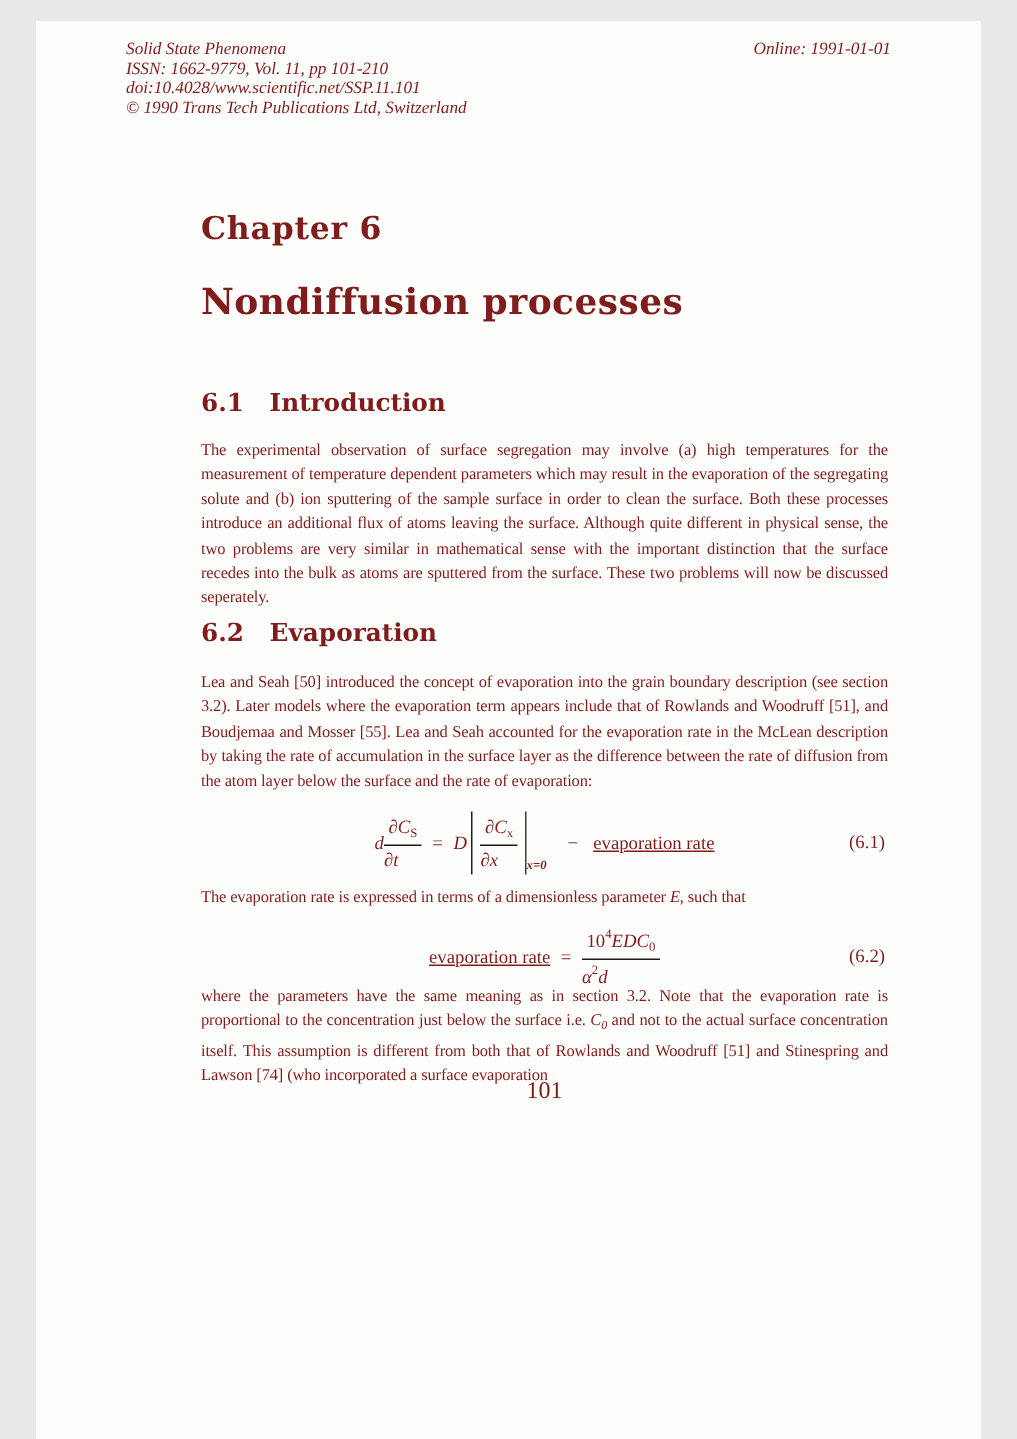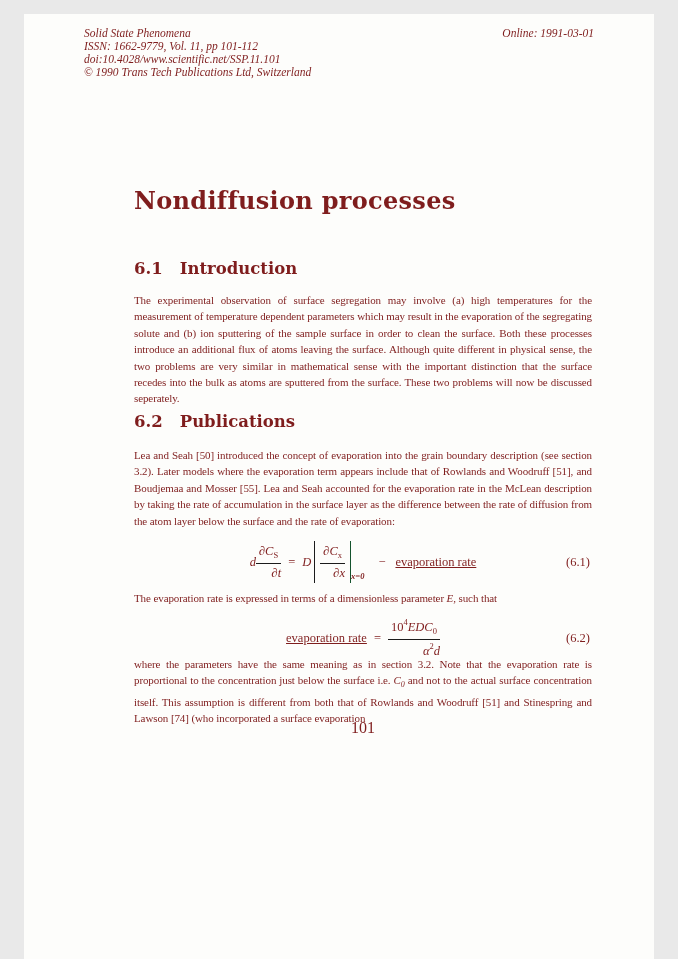--- a/index.html
+++ b/index.html
@@ -49,21 +49,21 @@
   .para sub, .inline-math sub { font-size:8px; }
   .inline-math { font-style:italic; }
   
   .equation {
     position:absolute; left:110px; width:458px;
     display:flex; align-items:center; justify-content:center;
     font-size:12.5px;
   }
   .eqno { position:absolute; right:2px; top:50%; transform:translateY(-50%); font-style:normal; }
   .mi { font-style:italic; }
-  .frac { display:inline-block; vertical-align:middle; text-align:right; line-height:1.15; }
+  .frac { display:inline-block; vertical-align:middle; text-align:left; line-height:1.15; }
   .frac .num { display:block; padding:0 3px 2px; border-bottom:1px solid #1b1b1b; }
   .frac .den { display:block; padding-top:2px; }
   .evalwrap {
     display:inline-block; vertical-align:middle;
     border-left:1px solid #1b1b1b; border-right:1px solid #14532d;
     padding:3px 5px; margin-left:3px;
   }
   .evalsub {
     display:inline-block; transform:translateY(14px);
     font-size:8.5px; font-style:italic; margin-right:4px;font-weight:bold;
@@ -80,35 +80,36 @@
     text-align:center; font-size:16px;
   }
 </style>
 </head>
 <body>
 
 <div class="page">
 
   <div class="hdr-left">
     <div>Solid State Phenomena</div>
-    <div>ISSN: 1662-9779, Vol. 11, pp 101-112</div>
+    <div>ISSN: 1662-9779, Vol. 11, pp 101-210</div>
     <div>doi:10.4028/www.scientific.net/SSP.11.101</div>
     <div>© 1990 Trans Tech Publications Ltd, Switzerland</div>
   </div>
-  <div class="hdr-right">Online: 1991-03-01</div>
+  <div class="hdr-right">Online: 1991-01-01</div>
 
+  <div class="chapter-label">Chapter 6</div>
   <div class="chapter-title">Nondiffusion processes</div>
 
   <div class="sec-heading" style="top:245px;">
     <span class="sec-num">6.1</span><span>Introduction</span>
   </div>
   <div class="para" style="top:278px;">The experimental observation of surface segregation may involve (a) high temperatures for the measurement of temperature dependent parameters which may result in the evaporation of the segregating solute and (b) ion sputtering of the sample surface in order to clean the surface.  Both these processes introduce an additional flux of atoms leaving the surface.  Although quite different in physical sense, the two problems are very similar in mathematical sense with the important distinction that the surface recedes into the bulk as atoms are sputtered from the surface. These two problems will now be discussed seperately.</div>
 
   <div class="sec-heading" style="top:398px;">
-    <span class="sec-num">6.2</span><span>Publications</span>
+    <span class="sec-num">6.2</span><span>Evaporation</span>
   </div>
   <div class="para" style="top:433px;">Lea and Seah [50] introduced the concept of evaporation into the grain boundary description (see section 3.2).  Later models where the evaporation term appears include that of Rowlands and Woodruff [51], and Boudjemaa and Mosser [55].  Lea and Seah accounted for the evaporation rate in the McLean description by taking the rate of accumulation in the surface layer as the difference between the rate of diffusion from the atom layer below the surface and the rate of evaporation:</div>
 
   <div class="equation" style="top:528px; height:40px;">
     <span class="mi">d</span>
     <span class="frac mi">
       <span class="num"><span>∂C</span><sub class="s">S</sub></span>
       <span class="den">∂t</span>
     </span>
     <span class="eqsym">=</span>

